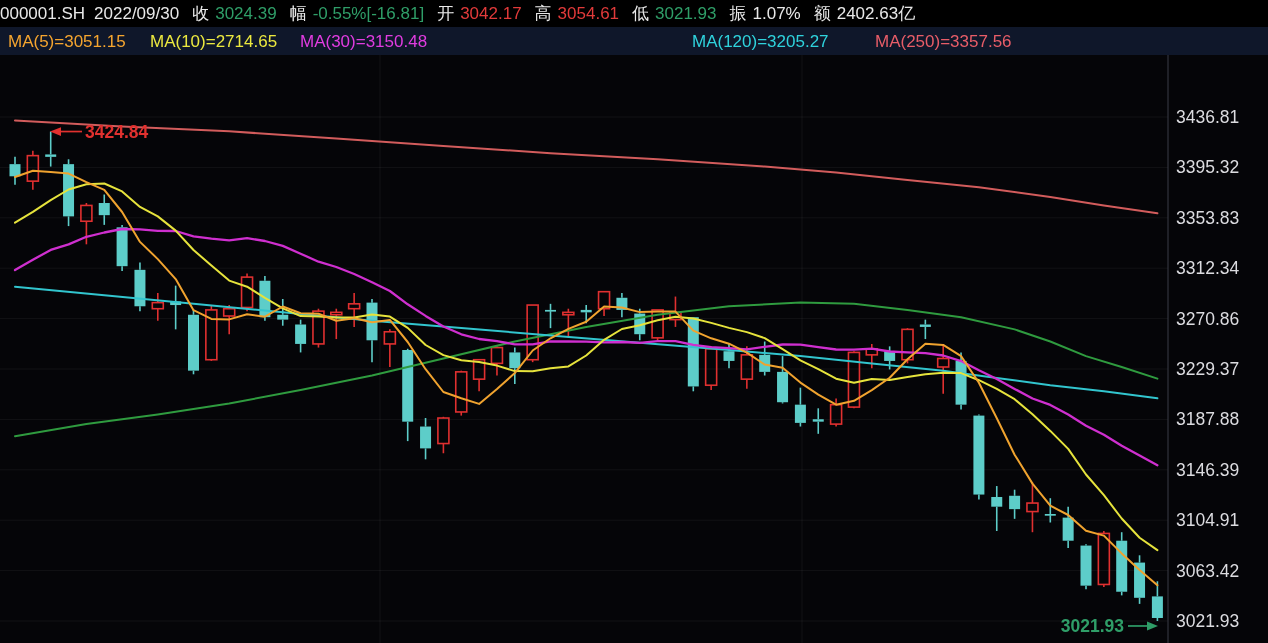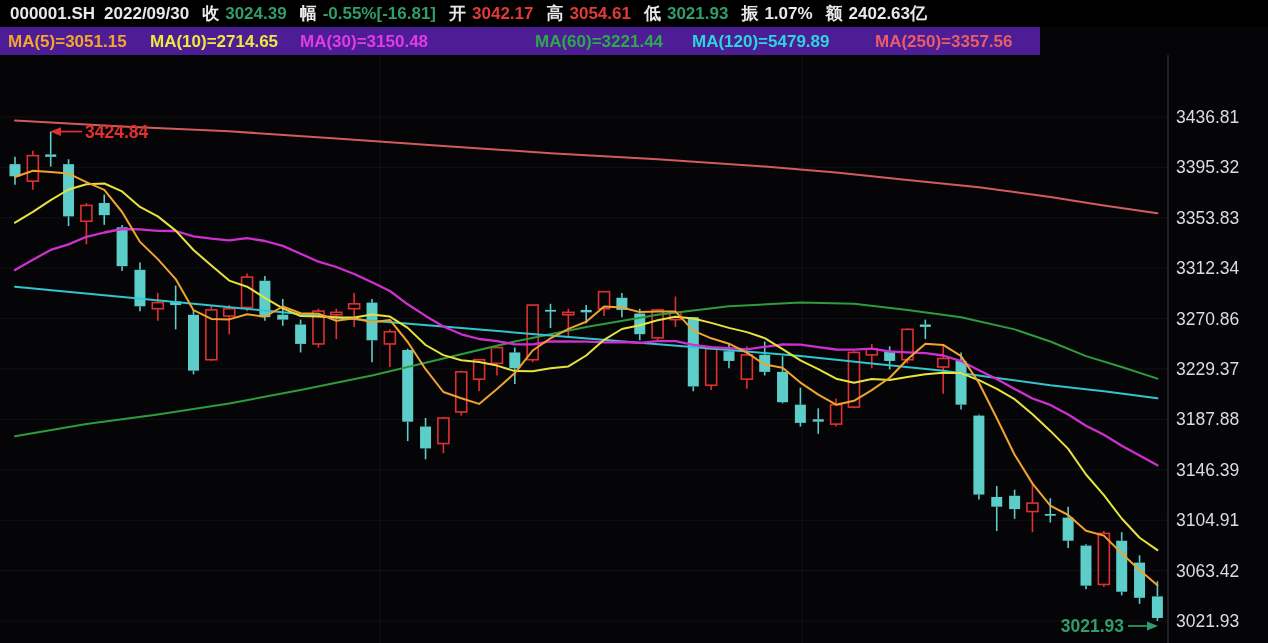--- a/index.html
+++ b/index.html
@@ -1,26 +1,26 @@
 <!DOCTYPE html>
 <html><head>
 <meta charset="utf-8">
 <style>
   html,body{margin:0;padding:0}
   body{width:1268px;height:643px;background:#050508;overflow:hidden;position:relative;
        font-family:"Liberation Sans",sans-serif;}
   .topbar{position:absolute;top:0;left:0;width:1268px;height:27px;background:#000;z-index:2;
-          display:flex;align-items:center;padding-left:10px;box-sizing:border-box;
-          font-size:17px;font-weight:700;color:#e8e8e8;white-space:nowrap}
+          display:flex;align-items:center;box-sizing:border-box;
+          font-size:17px;font-weight:400;color:#e8e8e8;white-space:nowrap}
   .sym{margin-right:9px}
   .dt{}
   .hl{margin-left:13px}
   .hv{margin-left:6px}
-  .mabar{position:absolute;top:27px;left:0;width:1040px;height:28px;background:#4c1d95;z-index:2;
-         font-size:17px;font-weight:700}
+  .mabar{position:absolute;top:27px;left:0;width:1268px;height:28px;background:#0f172a;z-index:2;
+         font-size:17px;font-weight:400}
   .mait{position:absolute;top:0;line-height:29px;white-space:nowrap}
   #chart-svg{position:absolute;top:0;left:0;z-index:1}
   #chart-svg text{font-family:"Liberation Sans",sans-serif}
 </style>
 </head>
 <body>
 
 <svg id="chart-svg" width="1268" height="643" viewBox="0 0 1268 643">
     <g>
       <line x1="0" y1="117" x2="1168" y2="117" stroke="rgba(255,255,255,0.055)" stroke-width="1"></line>
@@ -394,16 +394,15 @@
 <div class="topbar">
   <span class="sym">000001.SH</span>
   <span class="dt">2022/09/30</span>
   <span id="header-fields"><span class="hl">收</span><span class="hv" style="color: rgb(47, 158, 104);">3024.39</span><span class="hl">幅</span><span class="hv" style="color: rgb(47, 158, 104);">-0.55%[-16.81]</span><span class="hl">开</span><span class="hv" style="color: rgb(225, 58, 58);">3042.17</span><span class="hl">高</span><span class="hv" style="color: rgb(225, 58, 58);">3054.61</span><span class="hl">低</span><span class="hv" style="color: rgb(47, 158, 104);">3021.93</span><span class="hl">振</span><span class="hv" style="color: rgb(232, 232, 232);">1.07%</span><span class="hl">额</span><span class="hv" style="color: rgb(232, 232, 232);">2402.63亿</span></span>
 </div>
 
 <div class="mabar" id="ma-legend">
     <span class="mait" style="left: 8px; color: rgb(245, 165, 47);">MA(5)=3051.15</span>
     <span class="mait" style="left: 150px; color: rgb(236, 233, 63);">MA(10)=2714.65</span>
     <span class="mait" style="left: 300px; color: rgb(225, 60, 225);">MA(30)=3150.48</span>
-    <span class="mait" style="left: 535px; color: rgb(46, 168, 76);">MA(60)=3221.44</span>
-    <span class="mait" style="left: 692px; color: rgb(47, 211, 221);">MA(120)=5479.89</span>
+    <span class="mait" style="left: 692px; color: rgb(47, 211, 221);">MA(120)=3205.27</span>
     <span class="mait" style="left: 875px; color: rgb(232, 93, 104);">MA(250)=3357.56</span>
   </div>
 
 </body></html>

